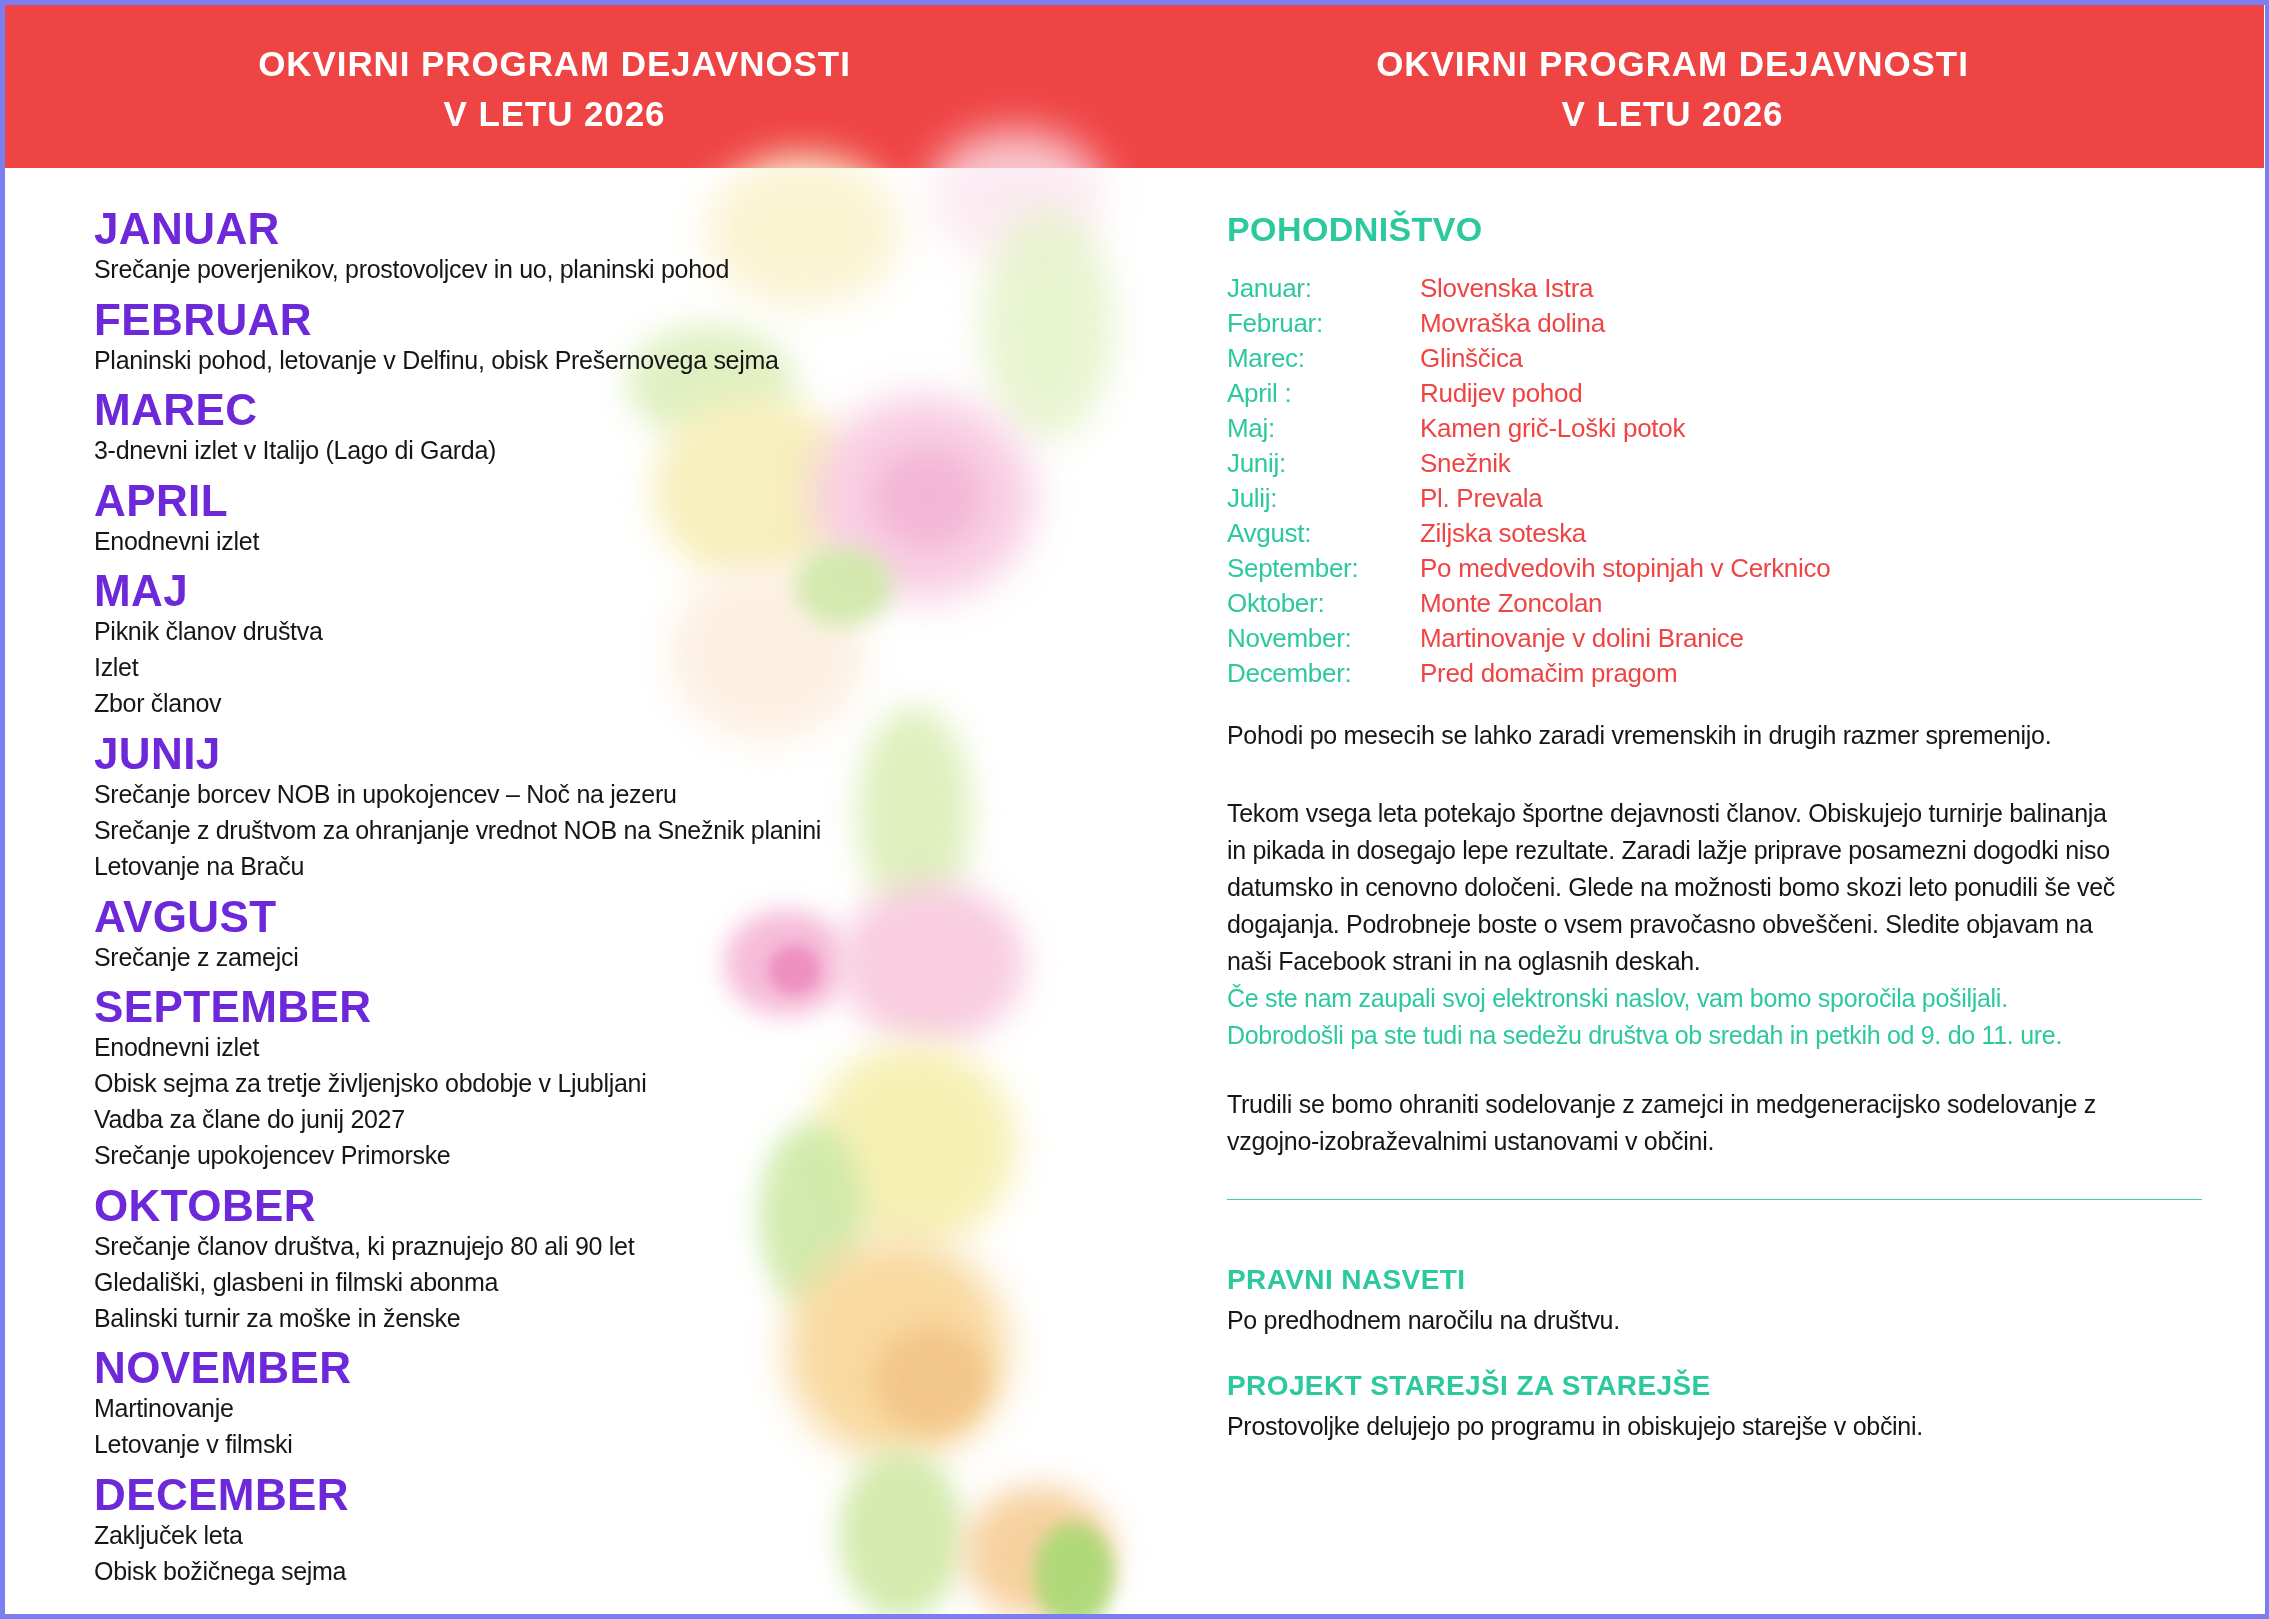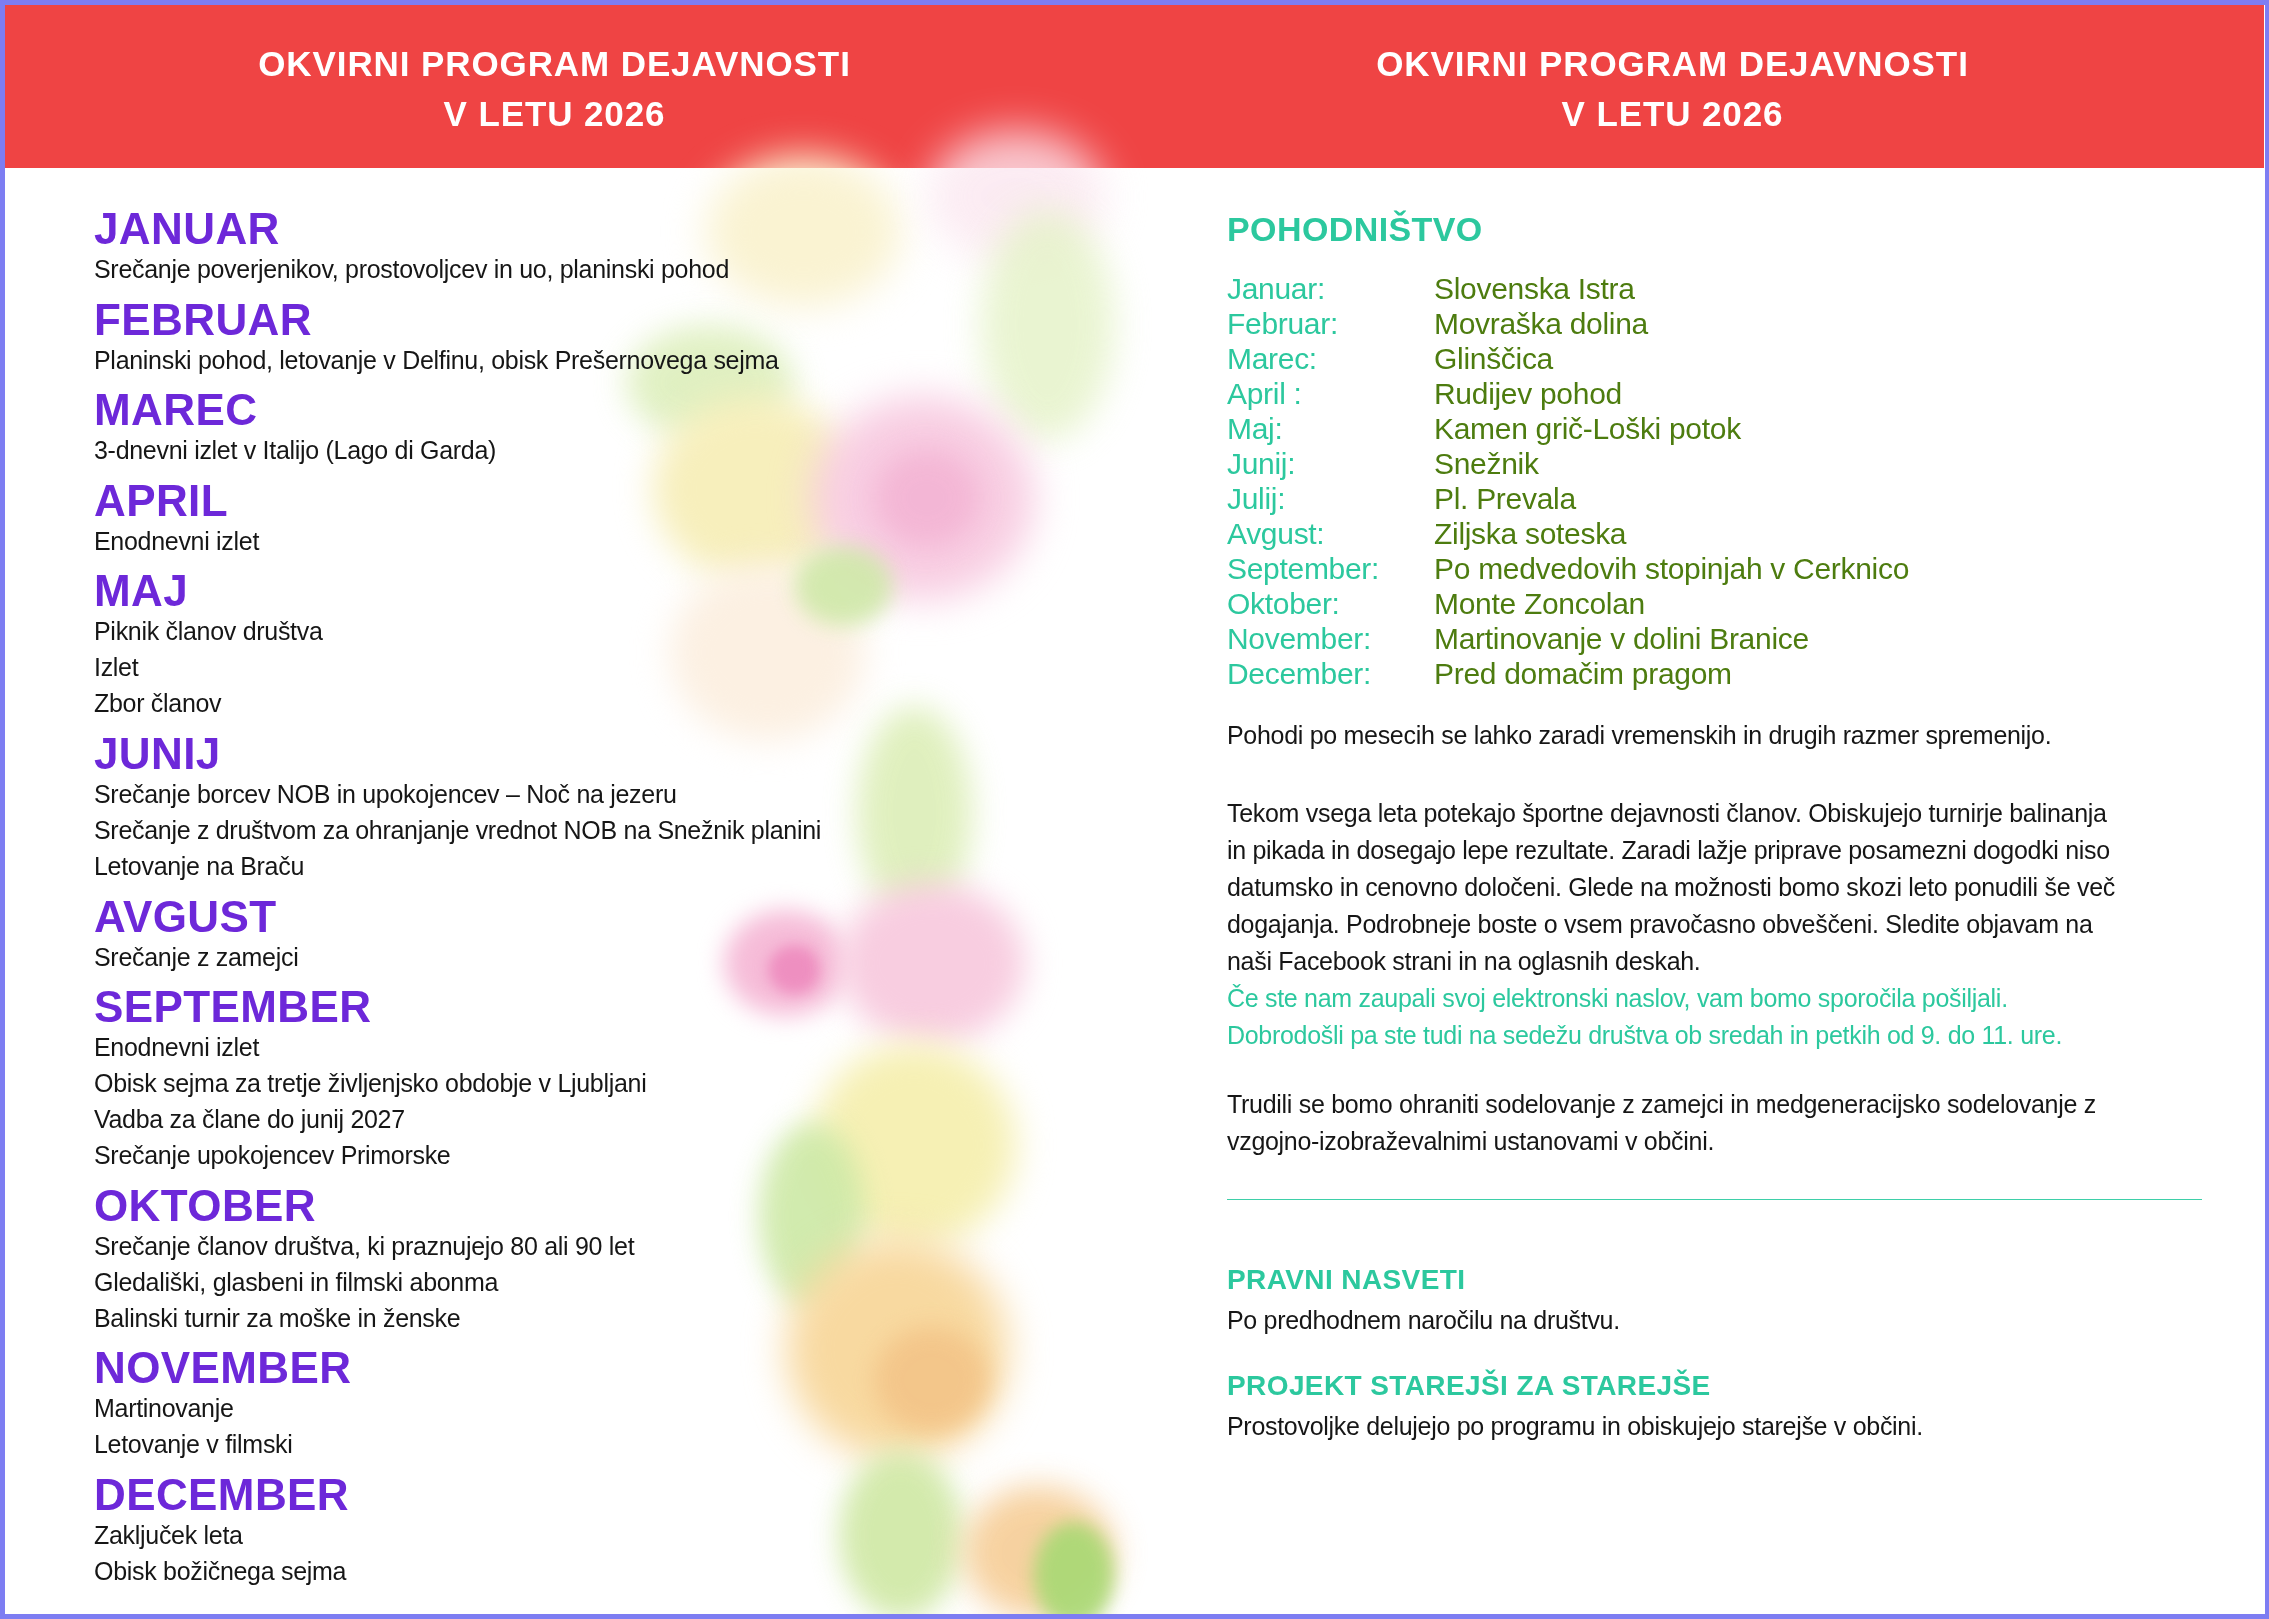--- a/index.html
+++ b/index.html
@@ -38,23 +38,23 @@
   .b19{left:532px; top:1419px;width:80px;  height:106px; background:#a8d974; filter:blur(8.9px); opacity:.9;}
   .b20{left:479px; top:106px; width:133px; height:231px; background:#e4f2c6; filter:blur(17.7px); opacity:.8;}
   
   .col-left{position:absolute; left:89px; top:202px; width:1046px;}
   .month-heading{font-size:44px; font-weight:bold; color:#6d28d9; line-height:44px; margin-top:10.6px; letter-spacing:0.4px;}
   .month-heading:first-child{margin-top:0;}
   .activity-line{font-size:25px; line-height:36px; letter-spacing:-0.3px; color:#161616;}
   
   .col-right{position:absolute; left:1222px; top:202px; width:1021px;}
   .col-right h2{margin:0 0 19.5px 0; font-size:34px; font-weight:bold; color:#2cc89e; line-height:44px; letter-spacing:0.4px;}
-  .hike-row{display:flex; font-size:30px; line-height:35px; letter-spacing:-0.3px;}
+  .hike-row{display:flex; font-size:26px; line-height:35px; letter-spacing:-0.3px;}
   .hike-month{width:193px; color:#2cc89e; flex:none;}
-  .hike-dest{color:#4d7c0f;margin-left:14px;}
+  .hike-dest{color:#ef4444;}
   .note{width:878px; margin:26.6px 0 0 0; font-size:25px; line-height:37px; letter-spacing:-0.3px;}
   .para{width:900px; margin:41px 0 0 0; font-size:25px; line-height:37px; letter-spacing:-0.3px;}
   .para.teal{margin:0; color:#2cc89e;}
   .para.coop{margin-top:32px;}
   .divider{margin:39px 0 0 0; width:975px; border:none; border-top:1.8px solid #3ecfa8;}
   .col-right h3{margin:59px 0 0 0; font-size:28px; font-weight:bold; color:#2cc89e; line-height:41px; letter-spacing:0.4px;}
   .col-right h3.second{margin-top:26.6px;}
   .body1{margin:1.8px 0 0 0; font-size:25px; line-height:37px; letter-spacing:-0.3px;}
 </style>
 </head>

